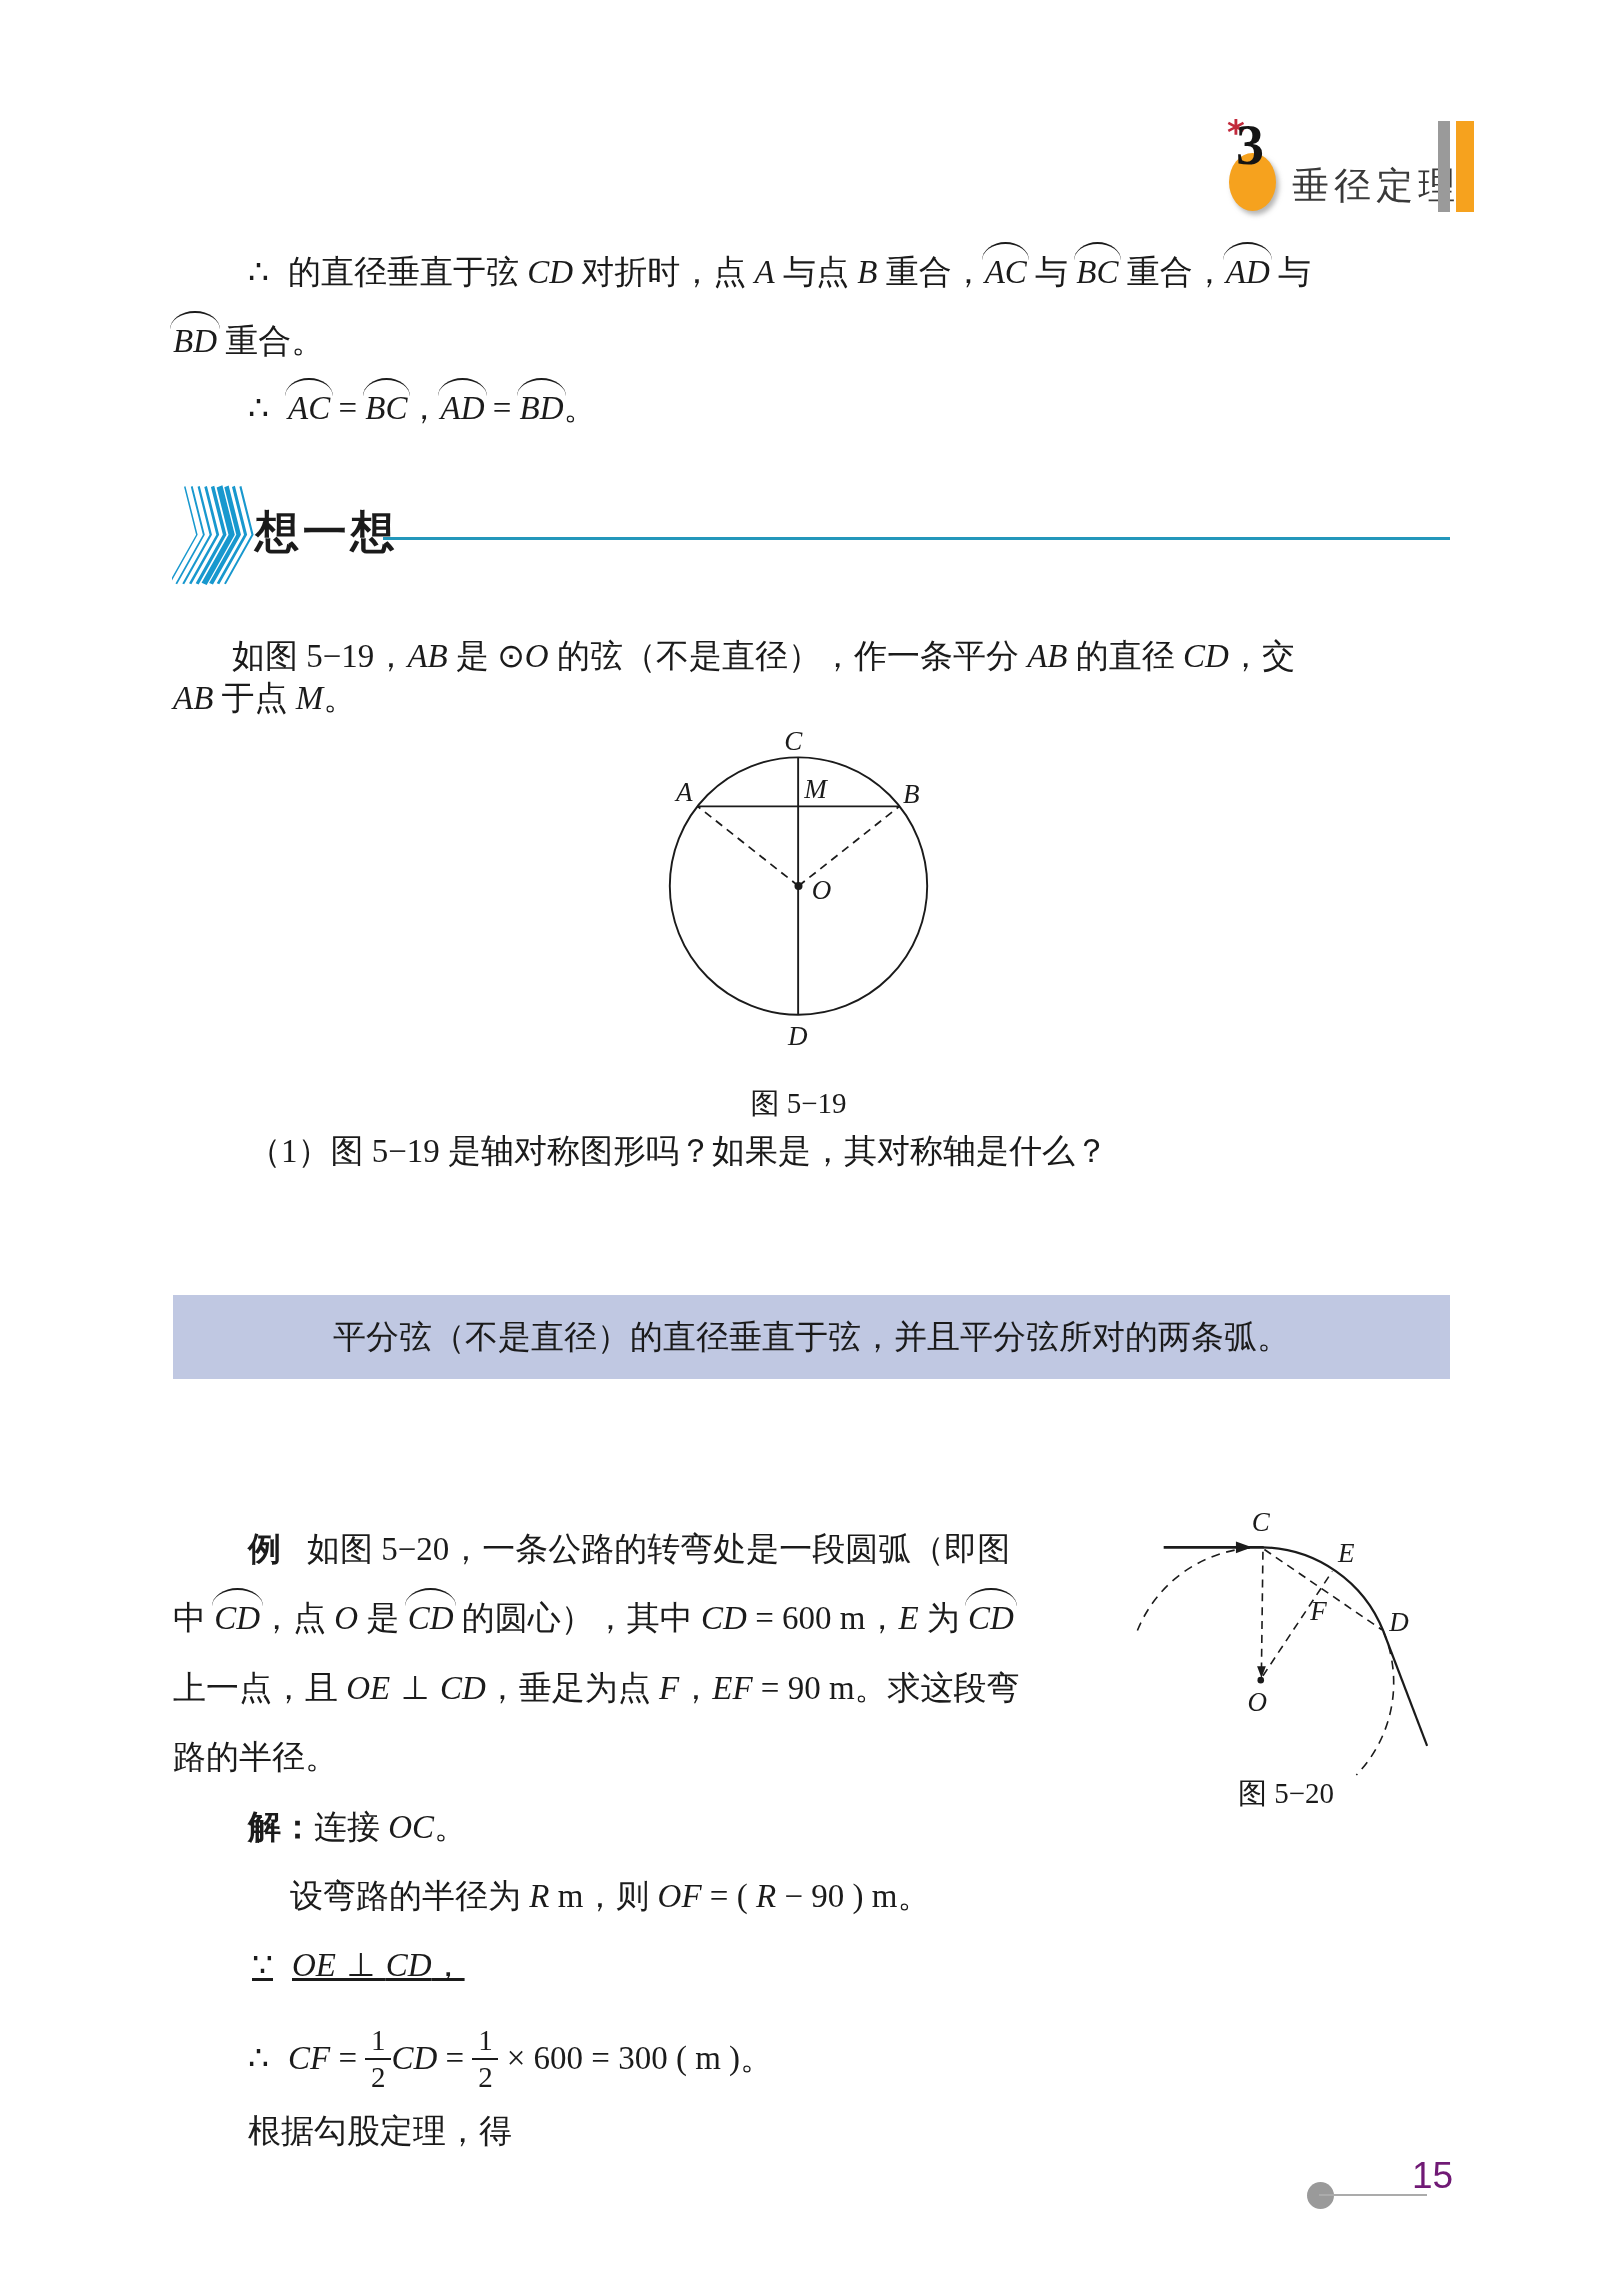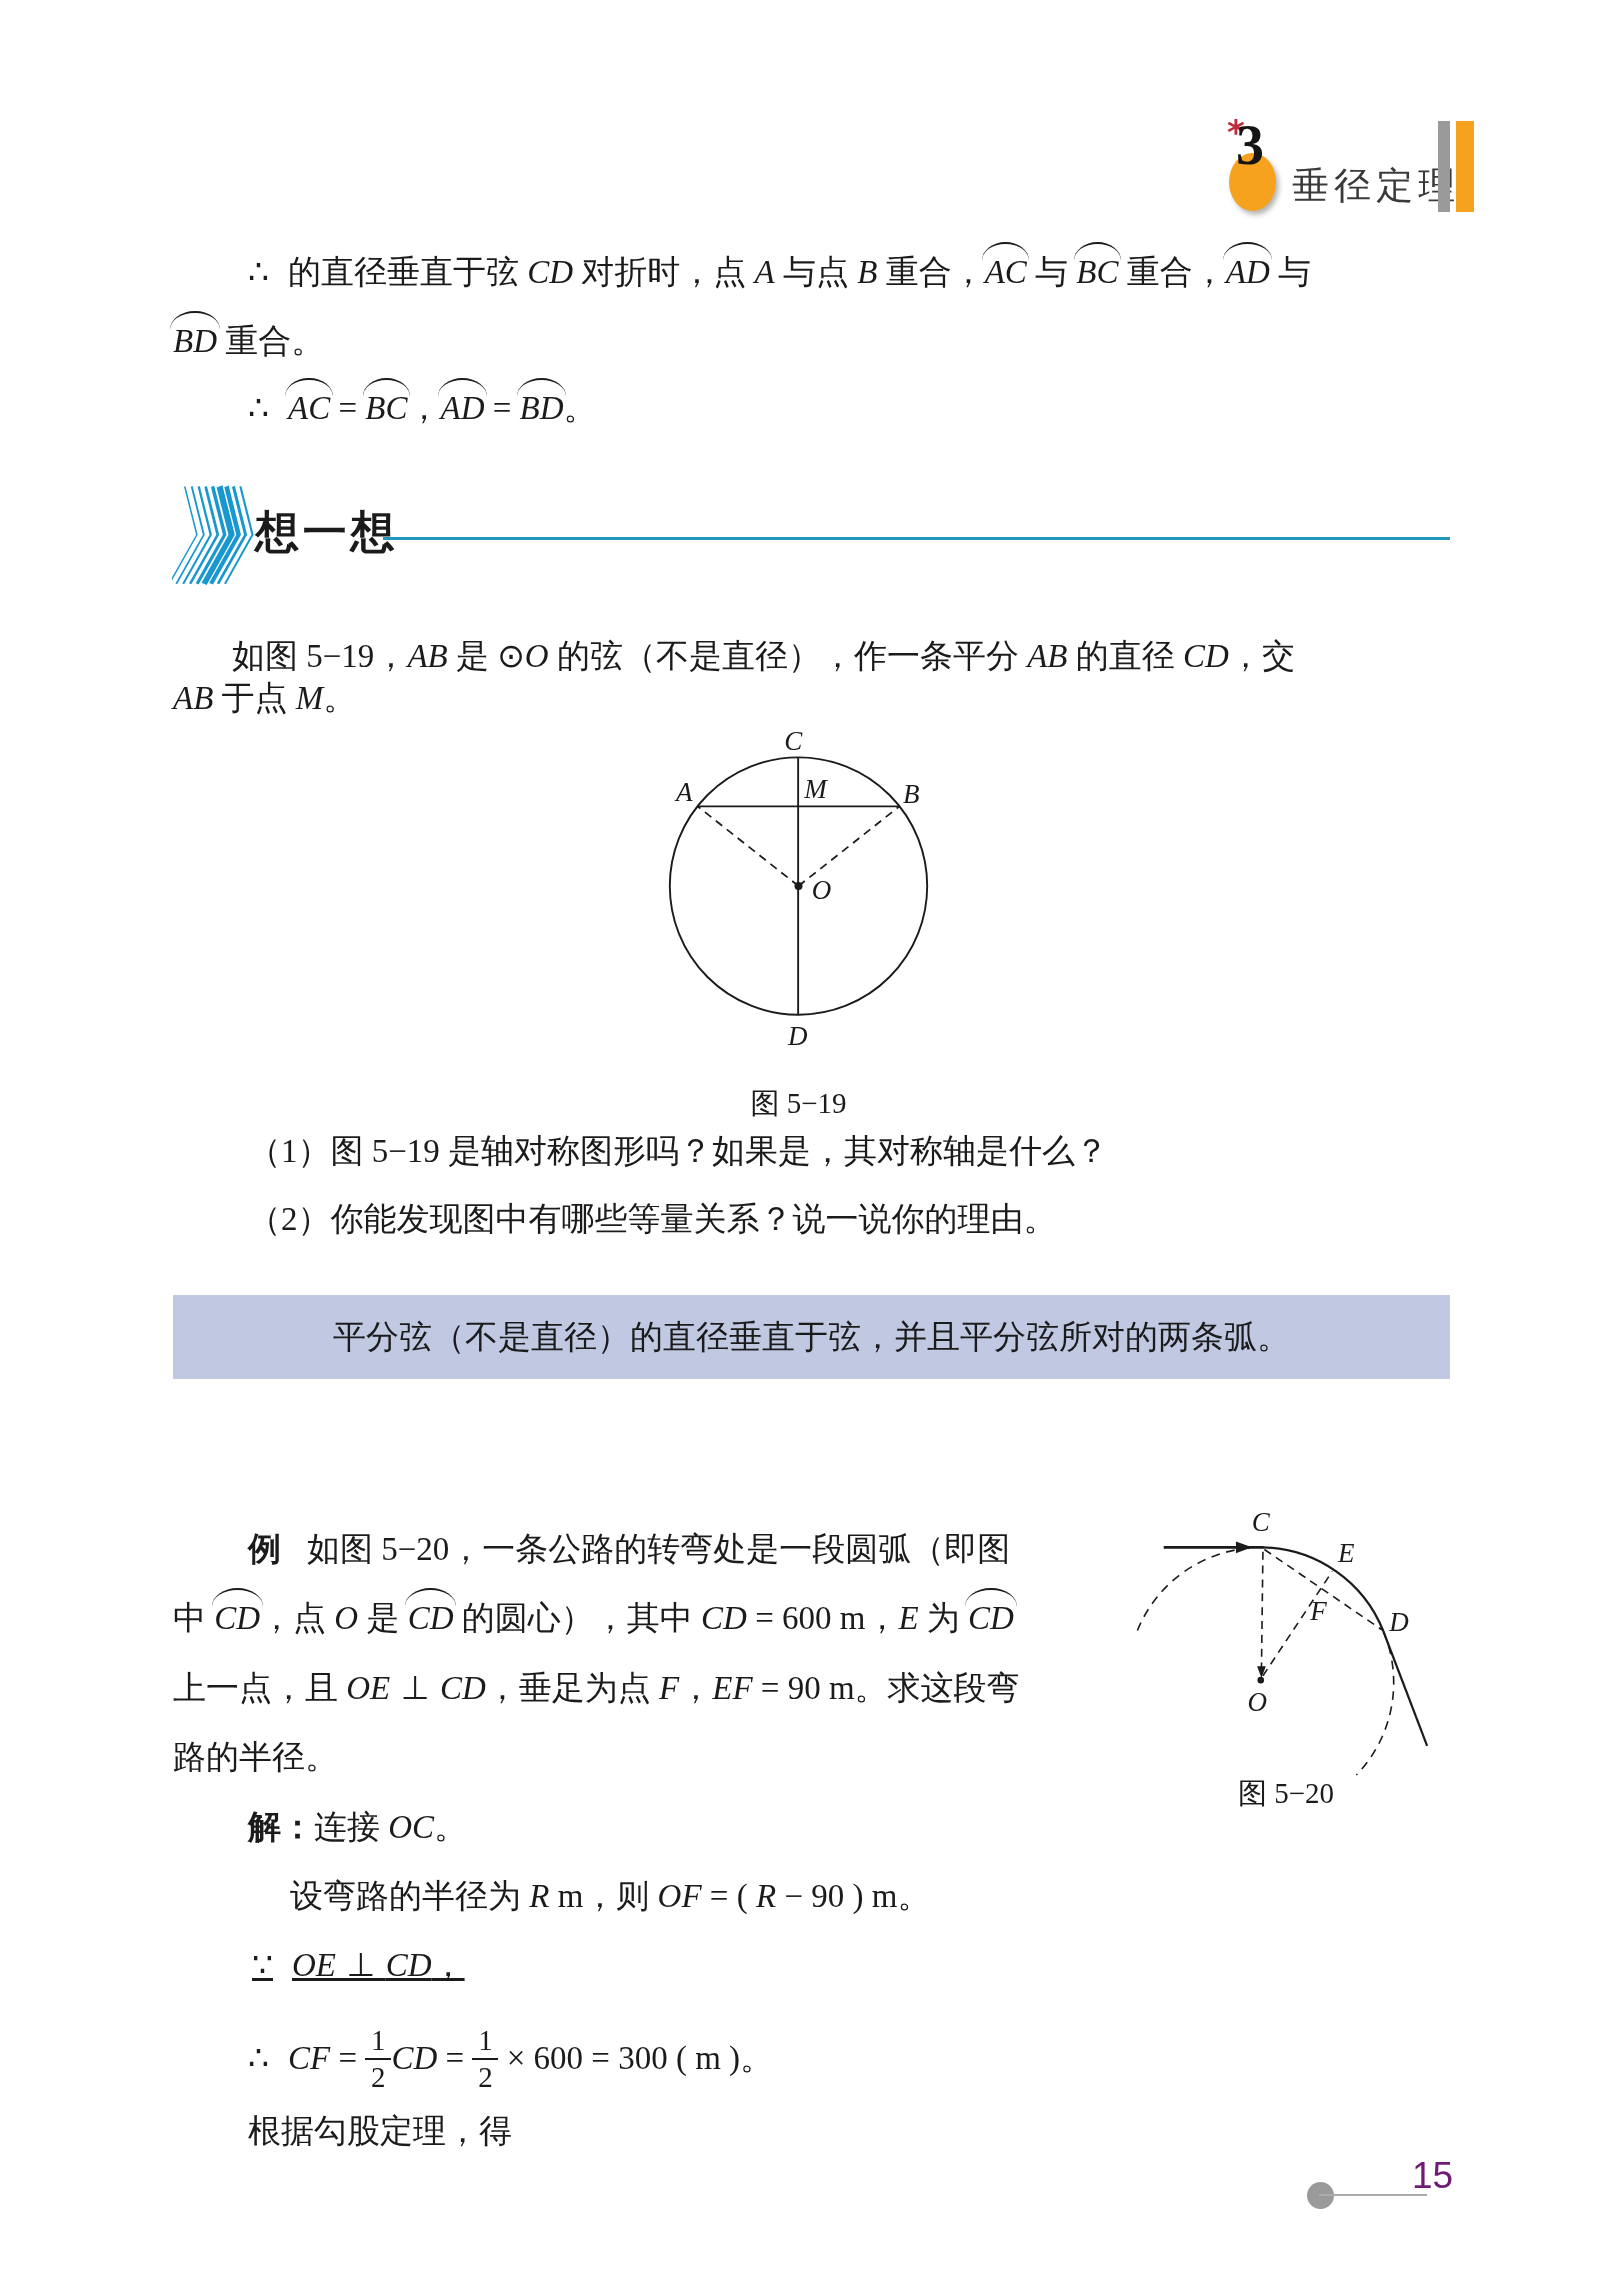--- a/index.html
+++ b/index.html
@@ -99,21 +99,20 @@
     <text class="flabel" x="196" y="52" text-anchor="middle">C</text>
     <text class="flabel" x="58" y="122" text-anchor="end">A</text>
     <text class="flabel" x="346" y="124">B</text>
     <text class="flabel" x="211" y="118">M</text>
     <text class="flabel" x="221" y="256">O</text>
     <text class="flabel" x="202" y="455" text-anchor="middle">D</text>
   </svg>
   <div class="caption" style="left:650px;top:1084px;width:297px;">图 5−19</div>
 
   <div class="line" style="left:248px;top:1129px;">（1）图 5−19 是轴对称图形吗？如果是，其对称轴是什么？</div>
-  <div class="line" style="left:248px;top:1197px;">（2）你能发现图中有哪些等量关系？说一说你的理由。</div>
 
   <div class="thm-box">
     <span>平分弦（不是直径）的直径垂直于弦，并且平分弦所对的两条弧。</span>
   </div>
 
   <div class="line" style="left:248px;top:1527px;">
     <span class="exlabel">例</span><span>如图 5−20，一条公路的转弯处是一段圆弧（即图</span>
   </div>
   <div class="line" style="left:173px;top:1596px;">
     <span>中 </span><span class="hat">CD</span><span>，点 </span><span class="m">O</span><span> 是 </span><span class="hat">CD</span><span> 的圆心），其中 </span><span class="m">CD</span><span> = 600 m，</span><span class="m">E</span><span> 为 </span><span class="hat">CD</span>

